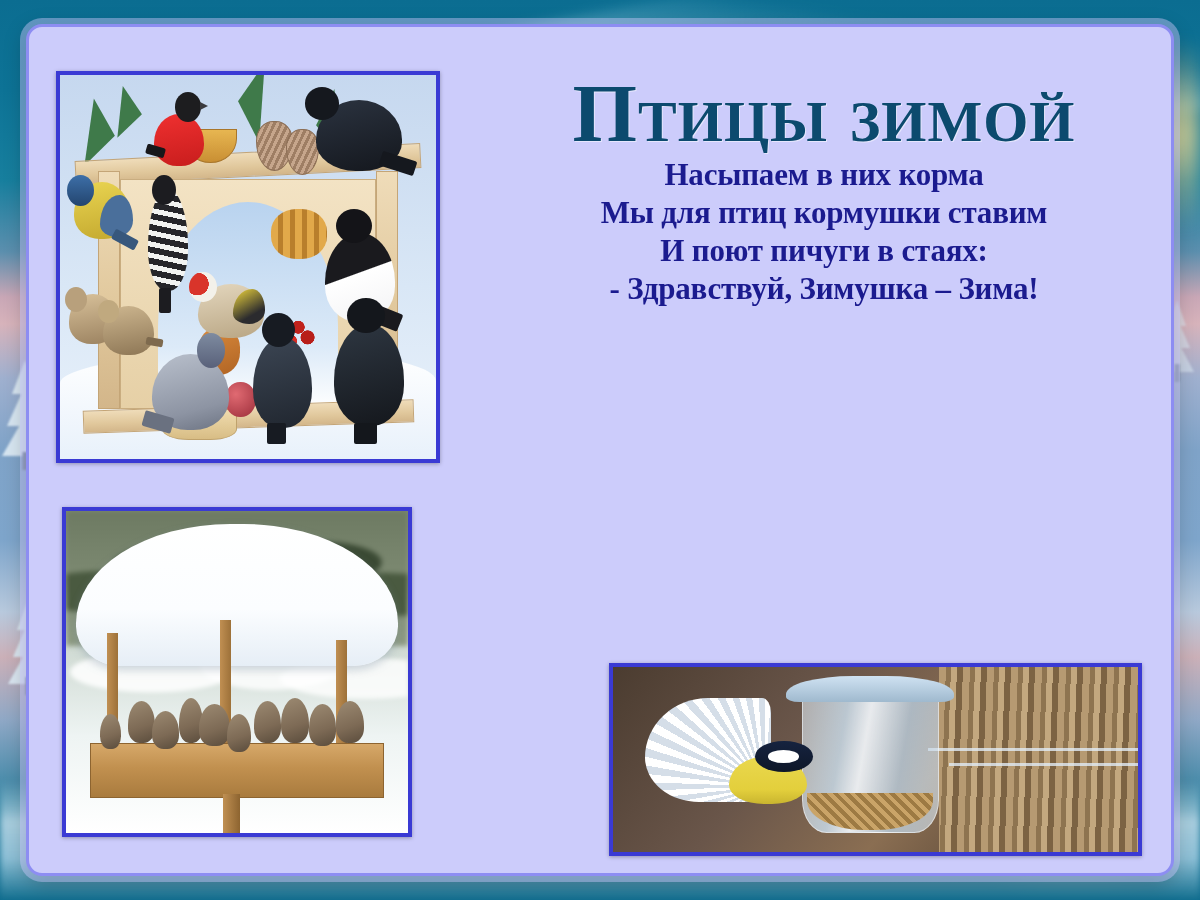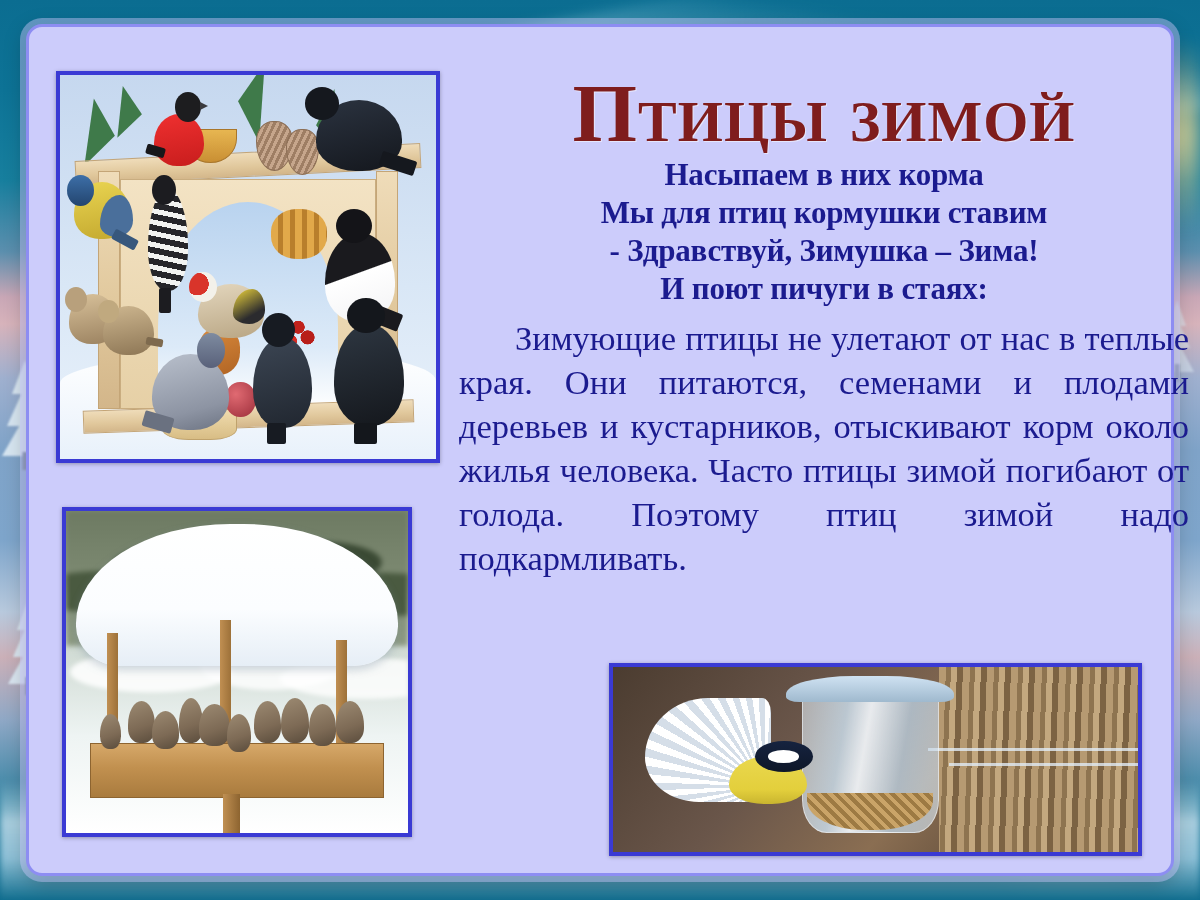--- a/index.html
+++ b/index.html
@@ -244,21 +244,21 @@
 
   
   .textcol {
     position: absolute;
     left: 430px; top: 46px;
     width: 730px;
   }
 
   .title {
     font-family: "Liberation Serif", serif;
-    color: #7f1d1d;
+    color: #0c4a6e;
     font-size: 83px;
     line-height: 0.98;
     font-weight: 700;
     text-align: center;
     font-variant: small-caps;
     letter-spacing: 1px;
     text-shadow: 1px 1px 0 rgba(255,255,255,0.5);
   }
 
   .poem {
@@ -451,21 +451,20 @@
       </div>
     </div>
 
     <div class="textcol">
 
       <h1 class="title">Птицы зимой</h1>
 
       <div class="poem">
         <div>Насыпаем в них корма</div>
         <div>Мы для птиц кормушки ставим</div>
+        <div>И поют пичуги в стаях:</div>
         <div>- Здравствуй, Зимушка – Зима!</div>
-        <div>И поют пичуги в стаях:</div>
       </div>
 
-      <p class="para">Зимующие птицы не улетают от нас в теплые края. Они питаются, семенами и плодами деревьев и кустарников, отыскивают корм около жилья человека. Часто птицы зимой погибают от голода. Поэтому птиц зимой надо подкармливать.</p>
     </div>
 
   </div>
 </div>
 
 </body></html>

